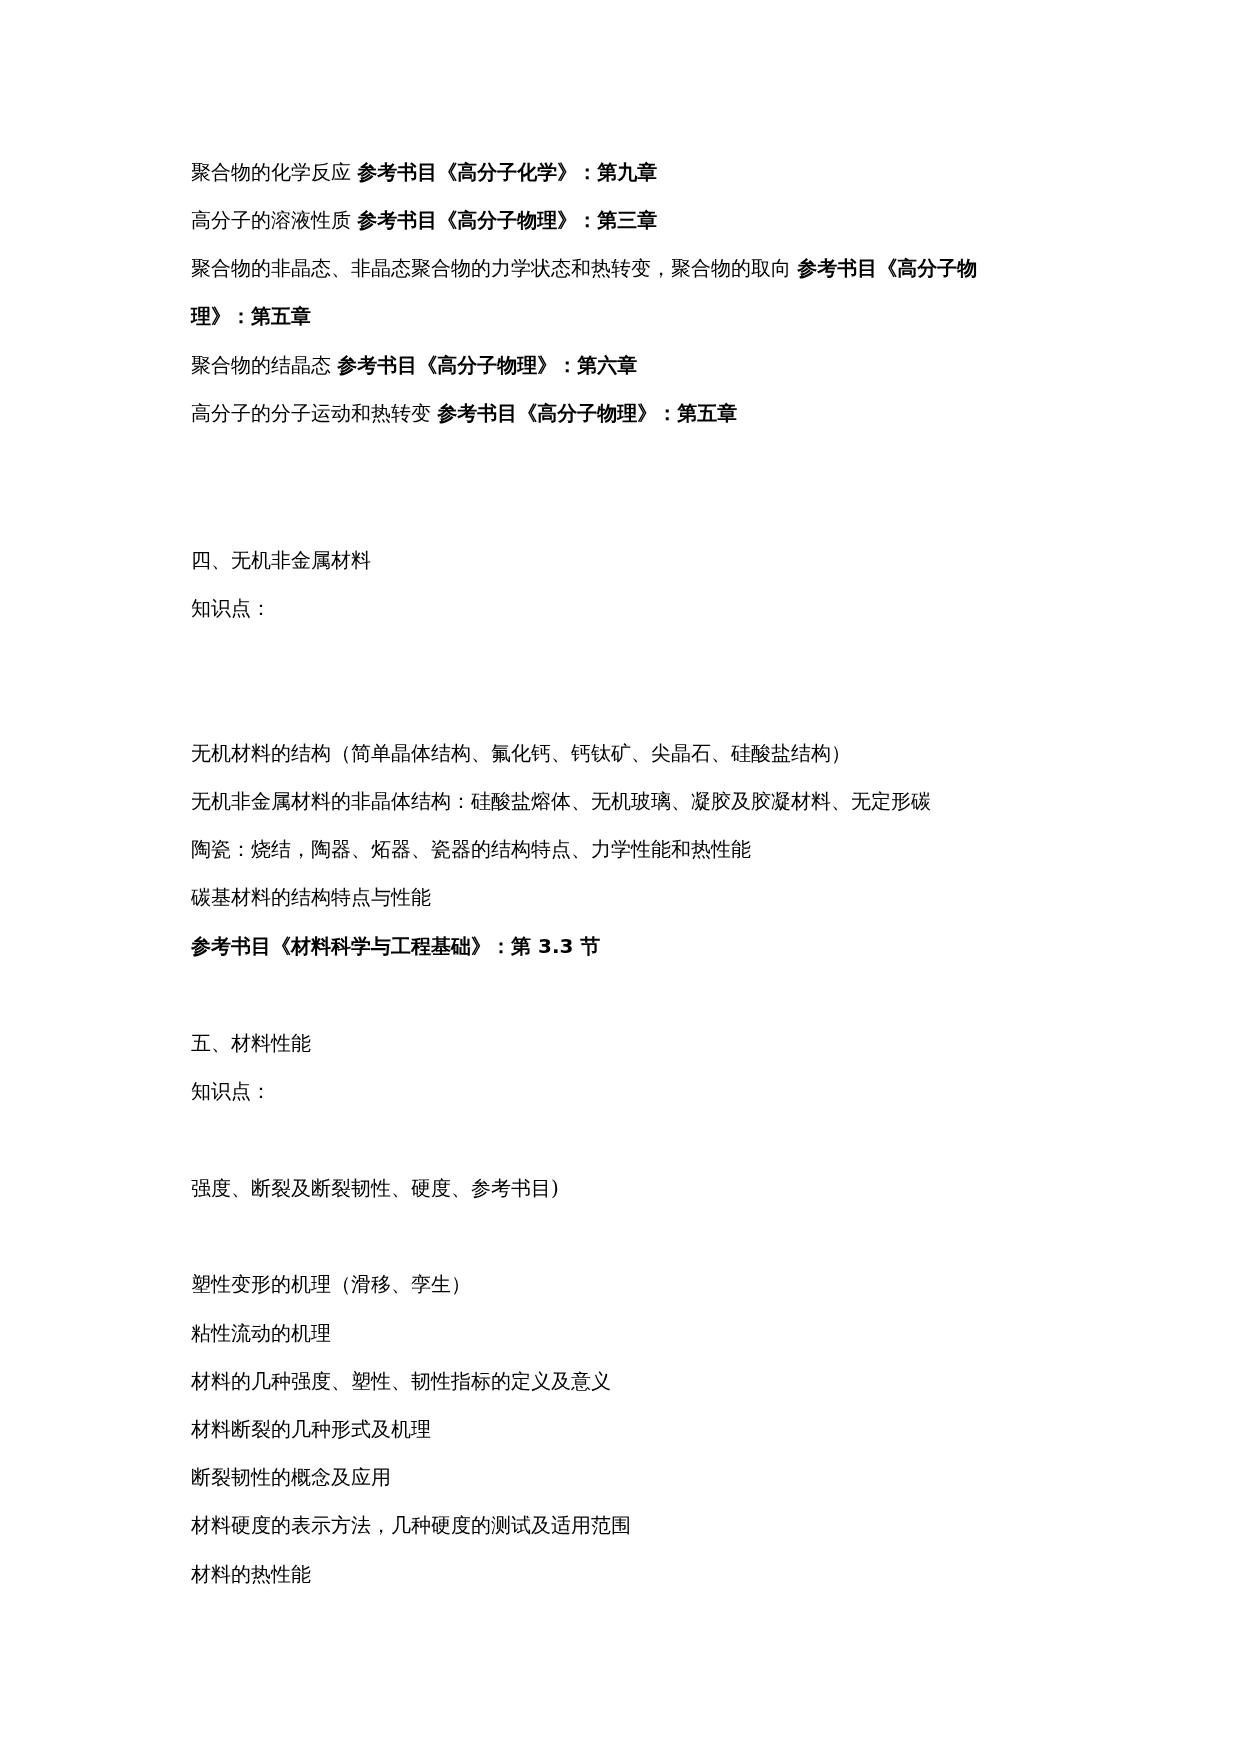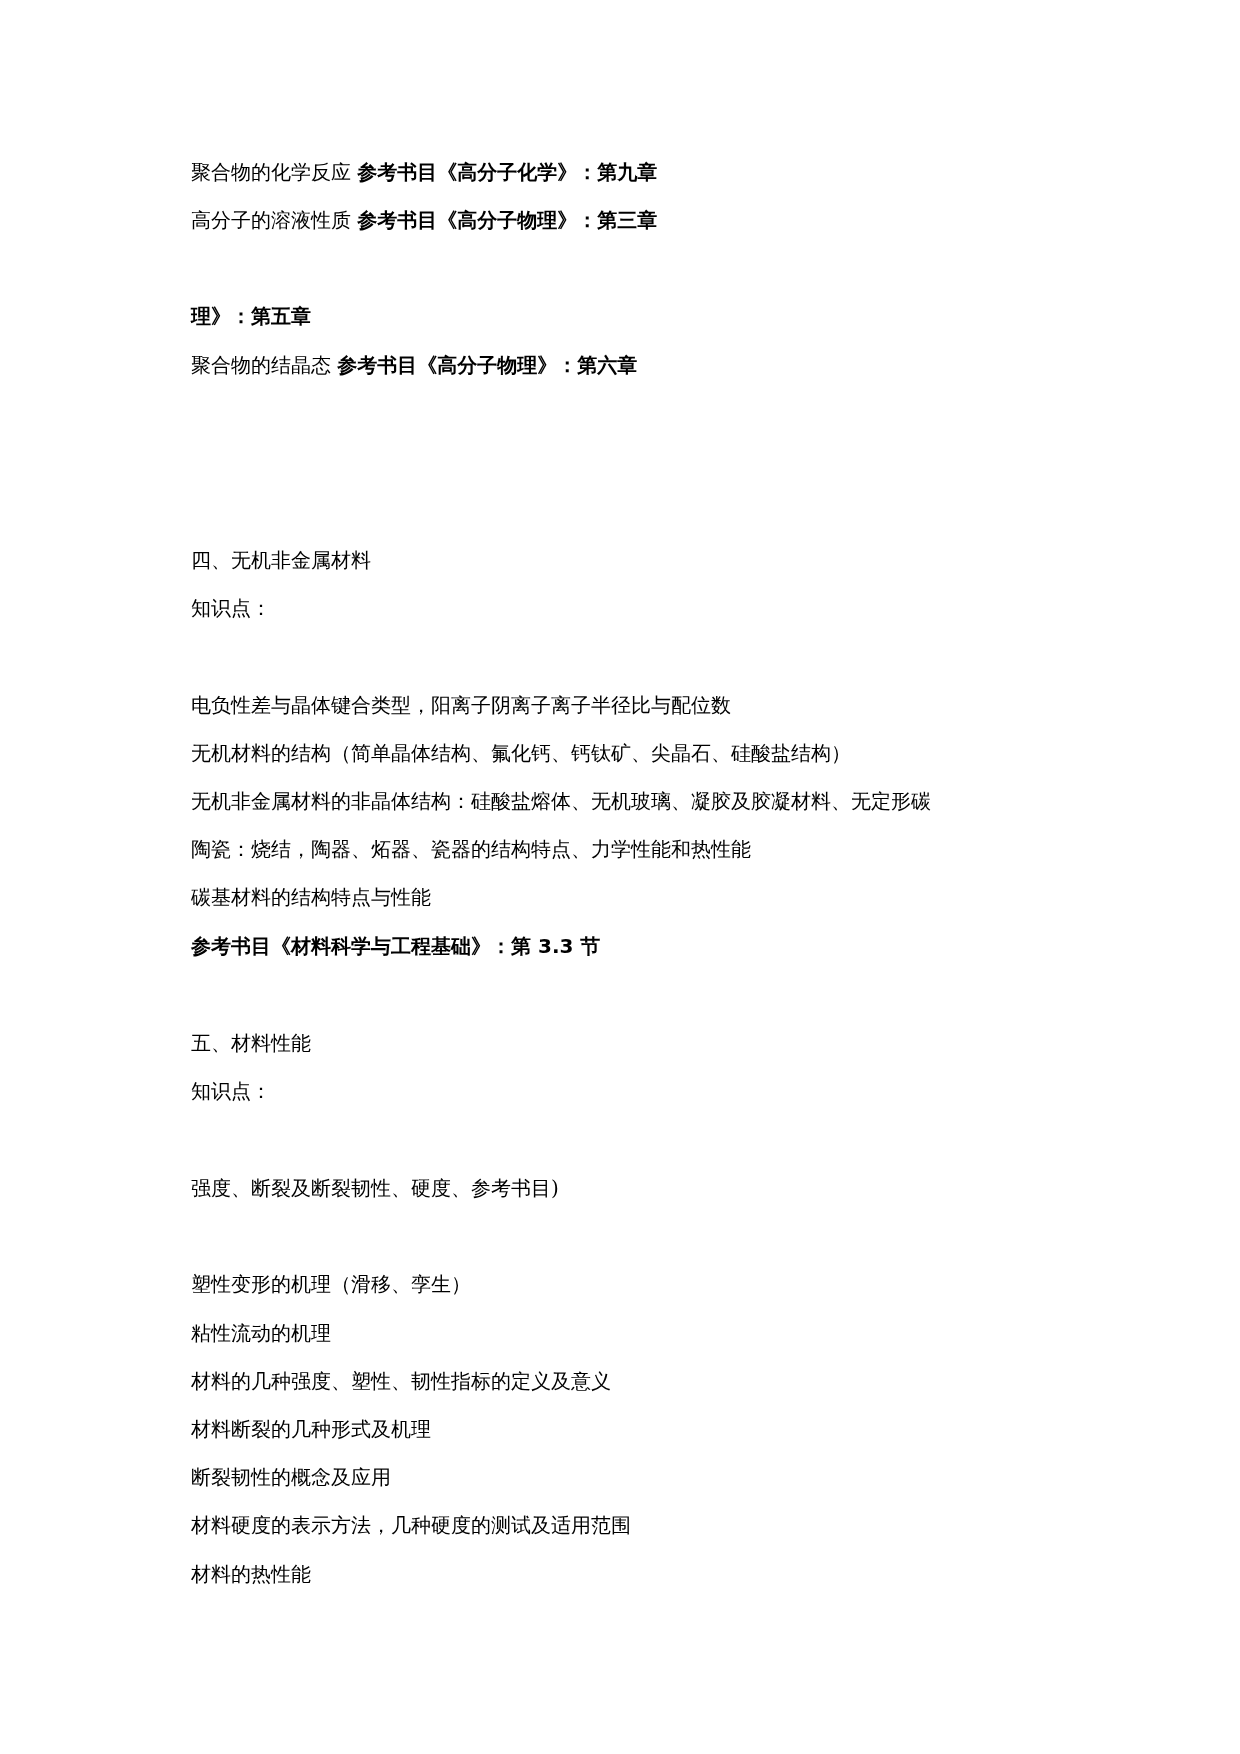--- a/index.html
+++ b/index.html
@@ -14,30 +14,35 @@
 <body>
 
 <div class="page">
 
   <div class="line" style="top:160px">
     <span>聚合物的化学反应 </span><span class="b">参考书目《高分子化学》：第九章</span>
   </div>
   <div class="line" style="top:208px">
     <span>高分子的溶液性质 </span><span class="b">参考书目《高分子物理》：第三章</span>
   </div>
+  <div class="line" style="top:256px">
+    <span>聚合物的非晶态、非晶态聚合物的力学状态和热转变，聚合物的取向 </span><span class="b">参考书目《高分子物</span>
+  </div>
   <div class="line" style="top:304px">
     <span></span><span class="b">理》：第五章</span>
   </div>
   <div class="line" style="top:353px">
     <span>聚合物的结晶态 </span><span class="b">参考书目《高分子物理》：第六章</span>
   </div>
+  <div class="line" style="top:401px">
+    <span>高分子的分子运动和热转变 </span><span class="b">参考书目《高分子物理》：第五章</span>
+  </div>
 
   <div class="line" style="top:548px">四、无机非金属材料</div>
   <div class="line" style="top:596px">知识点：</div>
-  <div class="line" style="top:693px">电负性差与晶体键合类型，阳离子阴离子离子半径比与配位数</div>
   <div class="line" style="top:789px">无机非金属材料的非晶体结构：硅酸盐熔体、无机玻璃、凝胶及胶凝材料、无定形碳</div>
   <div class="line" style="top:741px">无机材料的结构（简单晶体结构、氟化钙、钙钛矿、尖晶石、硅酸盐结构）</div>
   <div class="line" style="top:837px">陶瓷：烧结，陶器、炻器、瓷器的结构特点、力学性能和热性能</div>
   <div class="line" style="top:885px">碳基材料的结构特点与性能</div>
   <div class="line b" style="top:934px">参考书目《材料科学与工程基础》：第 3.3 节</div>
 
   <div class="line" style="top:1031px">五、材料性能</div>
   <div class="line" style="top:1079px">知识点：</div>
   <div class="line" style="top:1176px">强度、断裂及断裂韧性、硬度、参考书目)</div>
   <div class="line" style="top:1272px">塑性变形的机理（滑移、孪生）</div>

